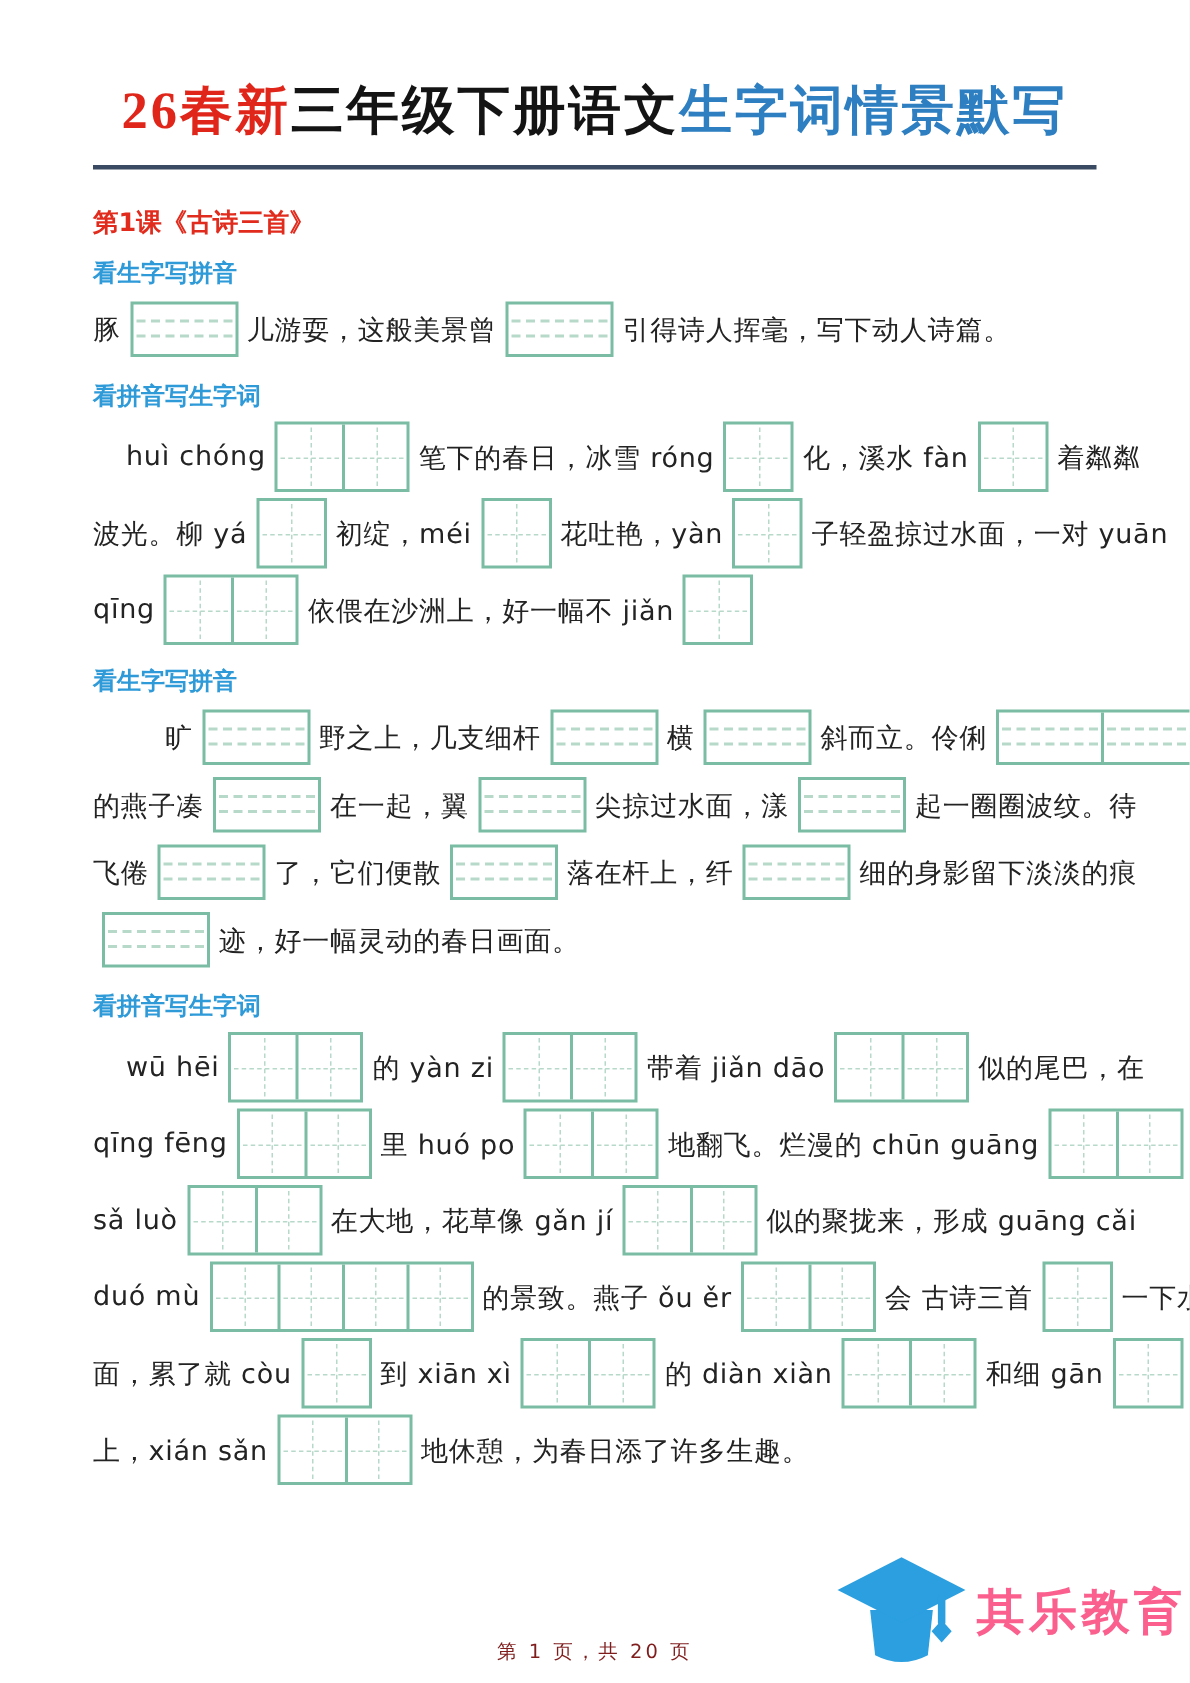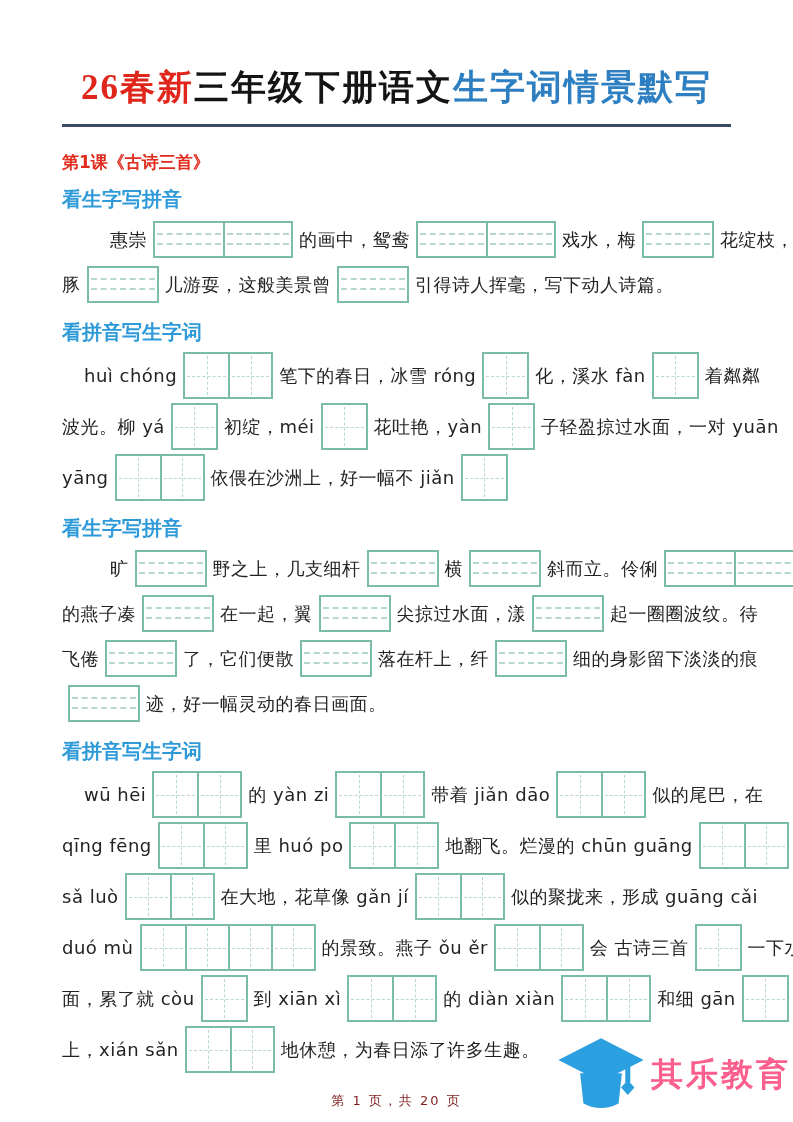--- a/index.html
+++ b/index.html
@@ -5,27 +5,27 @@
   :root{
     --title-red:#e0261a; --title-blue:#2d7fc1; --underline:#3a4a63;
     --heading-red:#e02b1d; --heading-blue:#2f9ad8;
     --box-border:#7abda4; --box-dash:#b7d9ca;
     --logo-blue:#2b9fe0; --logo-pink:#fa5f8d; --url-gray:#8d9094;
     --text:#232323;
   }
   *{box-sizing:border-box}
   body{margin:0;background:#e8e8e8;font-family:"DejaVu Sans",sans-serif}
   .page{width:793px;height:1122px;margin:0 auto;background:#fff;position:relative;
-        padding:58px 62px 0 62px;overflow:hidden}
+        padding:44px 62px 0 62px;overflow:hidden}
   .title{text-align:center;font-size:35px;font-weight:bold;margin:6px 0 0;
          letter-spacing:2px;border-bottom:3px solid var(--underline);
          padding-bottom:13px;font-family:"Liberation Serif",serif;white-space:nowrap}
   .t-red{color:var(--title-red)} .t-black{color:#141414} .t-blue{color:var(--title-blue)}
   .lesson-title{color:var(--heading-red);font-size:17px;font-weight:bold;margin:24px 0 4px}
-  .sub-heading{color:var(--heading-blue);font-size:20px;font-weight:bold;margin:12px 0 4px}
+  .sub-heading{color:var(--heading-blue);font-size:16px;font-weight:bold;margin:12px 0 4px}
   .line{display:flex;align-items:center;white-space:nowrap;color:var(--text);font-size:18px}
   .ln-pin{min-height:45px}
   .ln-char{min-height:51px}
   .indent-cn{padding-left:48px}
   .indent-py{padding-left:22px}
   .seg{letter-spacing:0.5px}
   .wbox{display:inline-flex;border:2px solid var(--box-border);margin:0 6px;flex:none;background:#fff}
   .pbox .cell{width:68px;height:33px;position:relative;border-left:2px solid var(--box-border)}
   .cbox .cell{width:43px;height:43px;position:relative;border-left:2px solid var(--box-border)}
   .wbox .cell:first-child{border-left:none}
@@ -48,37 +48,20 @@
 <div class="page">
 
   <h1 class="title">
     <span class="t-red">26春新</span><span class="t-black">三年级下册语文</span><span class="t-blue">生字词情景默写</span>
   </h1>
 
   <main>
       <section>
         <h2 class="lesson-title">第1课《古诗三首》</h2>
         <h3 class="sub-heading">看生字写拼音</h3>
-        <div class="line ln-pin indent-cn">
-          <span class="seg">惠崇</span>
-          <span class="wbox pbox">
-            <span class="cell"></span>
-            <span class="cell"></span>
-          </span>
-          <span class="seg">的画中，鸳鸯</span>
-          <span class="wbox pbox">
-            <span class="cell"></span>
-            <span class="cell"></span>
-          </span>
-          <span class="seg">戏水，梅</span>
-          <span class="wbox pbox">
-            <span class="cell"></span>
-          </span>
-          <span class="seg">花绽枝，</span>
-        </div>
         <div class="line ln-pin">
           <span class="seg">豚</span>
           <span class="wbox pbox">
             <span class="cell"></span>
           </span>
           <span class="seg">儿游耍，这般美景曾</span>
           <span class="wbox pbox">
             <span class="cell"></span>
           </span>
           <span class="seg">引得诗人挥毫，写下动人诗篇。</span>
@@ -109,21 +92,21 @@
           <span class="wbox cbox">
             <span class="cell"></span>
           </span>
           <span class="seg">花吐艳，yàn</span>
           <span class="wbox cbox">
             <span class="cell"></span>
           </span>
           <span class="seg">子轻盈掠过水面，一对 yuān</span>
         </div>
         <div class="line ln-char">
-          <span class="seg">yāng</span>
+          <span class="seg">qīng</span>
           <span class="wbox cbox">
             <span class="cell"></span>
             <span class="cell"></span>
           </span>
           <span class="seg">依偎在沙洲上，好一幅不 jiǎn</span>
           <span class="wbox cbox">
             <span class="cell"></span>
           </span>
         </div>
       </section>

